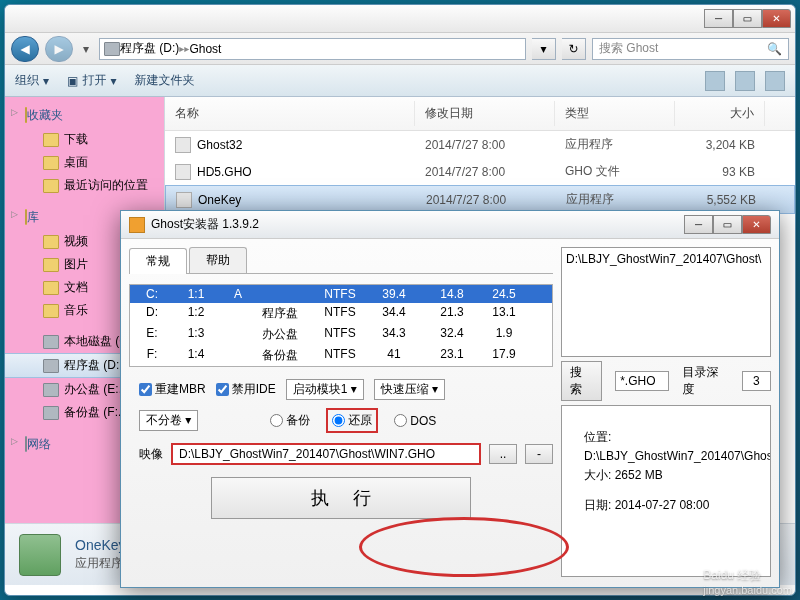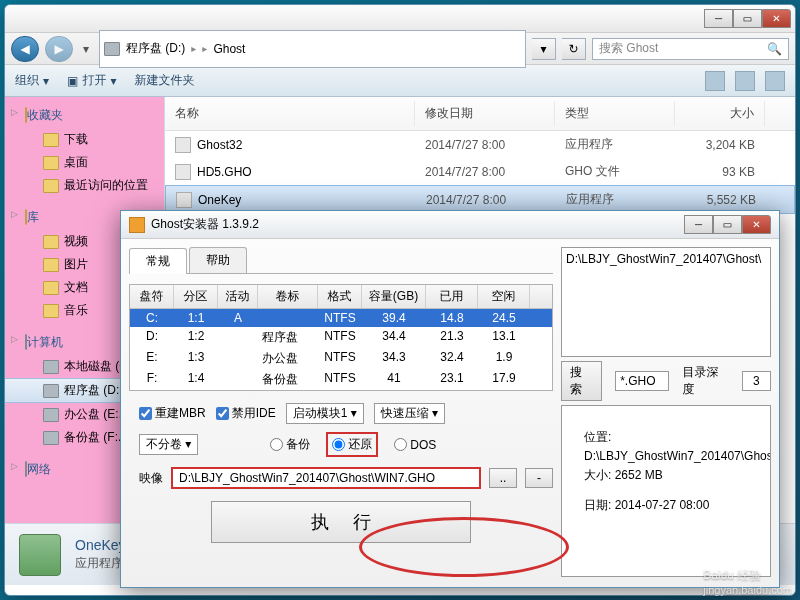--- a/index.html
+++ b/index.html
@@ -8,21 +8,21 @@
 .exp-titlebar{height:28px;background:linear-gradient(#fdfdfd,#e8e8e8);border-bottom:1px solid #ccc;display:flex;align-items:center;padding:0 4px;border-radius:6px 6px 0 0}
 .exp-titlebar .spacer{flex:1}
 .win-btns{display:flex;gap:0}
 .win-btn{width:29px;height:19px;border:1px solid #888;background:linear-gradient(#f5f5f5,#d8d8d8);display:flex;align-items:center;justify-content:center;font-size:10px;cursor:pointer}
 .win-btn.close{background:linear-gradient(#d4695a,#b04030);color:#fff;border-radius:0 3px 0 0}
 .win-btn.min{border-radius:0 0 0 0}
 .addr-bar{height:32px;background:linear-gradient(#f5f5f5,#e8e8e8);border-bottom:1px solid #ccc;display:flex;align-items:center;padding:0 6px;gap:6px}
 .nav-arrow{width:28px;height:26px;border-radius:13px;background:linear-gradient(#5aa0d0,#2a70a0);border:1px solid #2a6090;display:flex;align-items:center;justify-content:center;color:#fff;cursor:pointer}
 .nav-arrow.fwd{opacity:.5}
 .dd-arrow{width:14px;height:26px;display:flex;align-items:center;justify-content:center;color:#555;cursor:pointer}
-.addr-field{flex:1;height:38px;border:1px solid #a0b0c0;background:#fff;display:flex;align-items:center;padding:0 4px;gap:6px}
+.addr-field{flex:1;height:22px;border:1px solid #a0b0c0;background:#fff;display:flex;align-items:center;padding:0 4px;gap:0}
 .addr-field .crumb{cursor:pointer}
 .addr-field .sep{color:#888;font-size:10px}
 .addr-refresh{width:24px;height:22px;border:1px solid #a0b0c0;border-left:none;background:linear-gradient(#f8f8f8,#e0e0e0);display:flex;align-items:center;justify-content:center;cursor:pointer}
 .search-field{width:197px;height:22px;border:1px solid #a0b0c0;background:#fff;display:flex;align-items:center;padding:0 6px;color:#888}
 .search-field .mag{margin-left:auto;color:#4a7ab0}
 .toolbar{height:32px;background:linear-gradient(#f0f5f8,#d8e5ed);border-bottom:1px solid #b0c0d0;display:flex;align-items:center;padding:0 10px;gap:18px}
 .tb-item{color:#2a4a6a;cursor:pointer;display:flex;align-items:center;gap:4px}
 .tb-right{margin-left:auto;display:flex;gap:10px}
 .tb-icon{width:20px;height:20px;background:#b0c8d8;border:1px solid #90a8b8;cursor:pointer}
 .exp-body{display:flex;height:426px}
@@ -163,21 +163,20 @@
         <div class="sb-item">
             <span class="sb-icon"></span>
             <span>文档</span>
           </div>
         <div class="sb-item">
             <span class="sb-icon"></span>
             <span>音乐</span>
           </div>
       </div>
       <div class="sb-group">
-        <div class="sb-head"><span class="sb-icon disk"></span> <span>计算机</span></div>
         <div class="sb-item">
             <span class="sb-icon disk"></span>
             <span>本地磁盘 (C:)</span>
           </div>
         <div class="sb-item sel">
             <span class="sb-icon disk"></span>
             <span>程序盘 (D: ...</span>
           </div>
         <div class="sb-item">
             <span class="sb-icon disk"></span>
@@ -247,30 +246,20 @@
       <div class="win-btn close">✕</div>
     </div>
   </div>
   <div class="dlg-body">
     <div class="dlg-left">
       <div class="tabs">
         <div class="tab active">常规</div>
         <div class="tab">帮助</div>
       </div>
       <div class="ptable">
-        <div class="pt-hdr">
-          <div class="pc-disk">盘符</div>
-          <div class="pc-part">分区</div>
-          <div class="pc-act">活动</div>
-          <div class="pc-label">卷标</div>
-          <div class="pc-fmt">格式</div>
-          <div class="pc-cap">容量(GB)</div>
-          <div class="pc-used">已用</div>
-          <div class="pc-free">空闲</div>
-        </div>
         <div id="ptbody">
             <div class="pt-row sel">
               <div class="pc-disk">C:</div>
               <div class="pc-part">1:1</div>
               <div class="pc-act">A</div>
               <div class="pc-label" style="text-align:left"></div>
               <div class="pc-fmt">NTFS</div>
               <div class="pc-cap">39.4</div>
               <div class="pc-used">14.8</div>
               <div class="pc-free">24.5</div>

